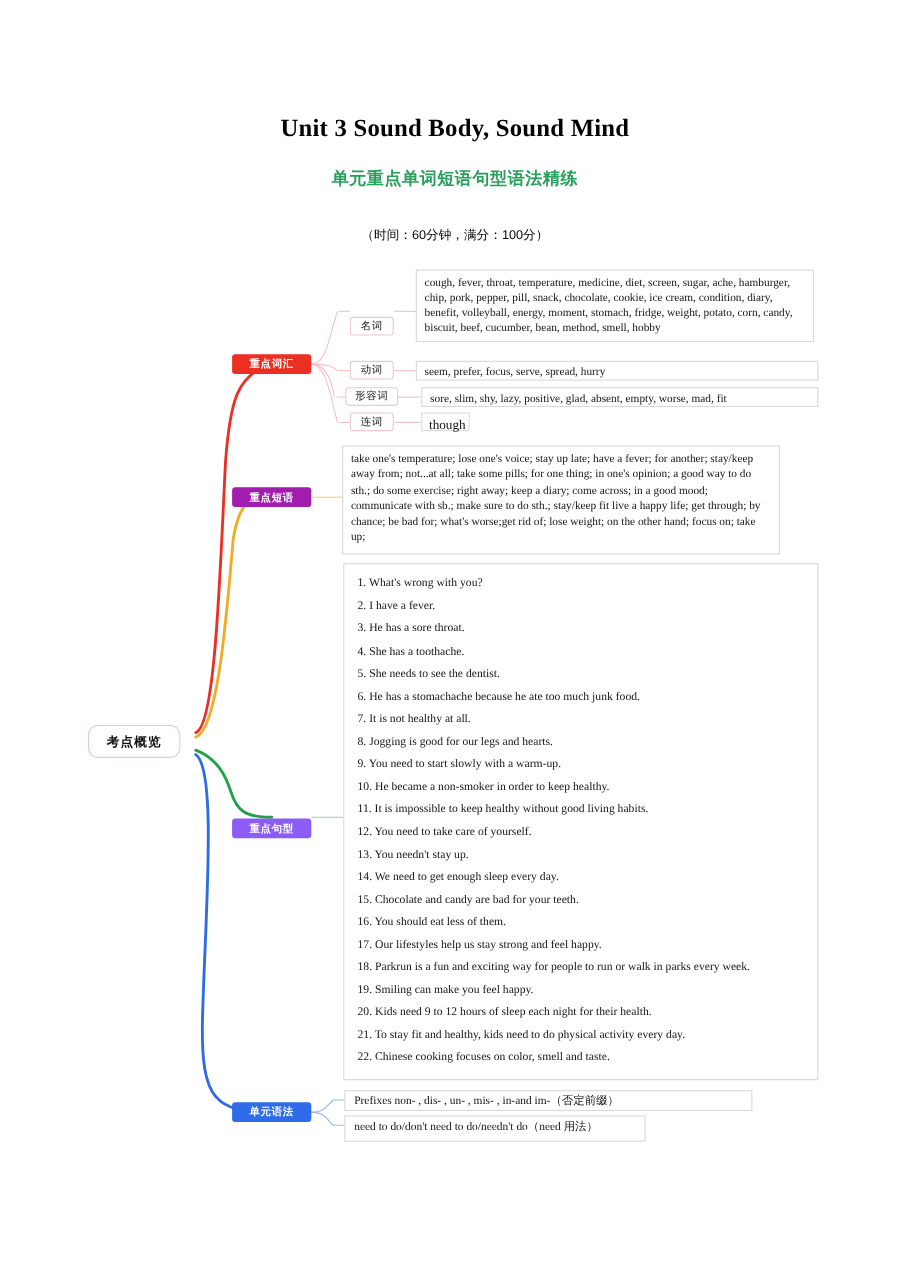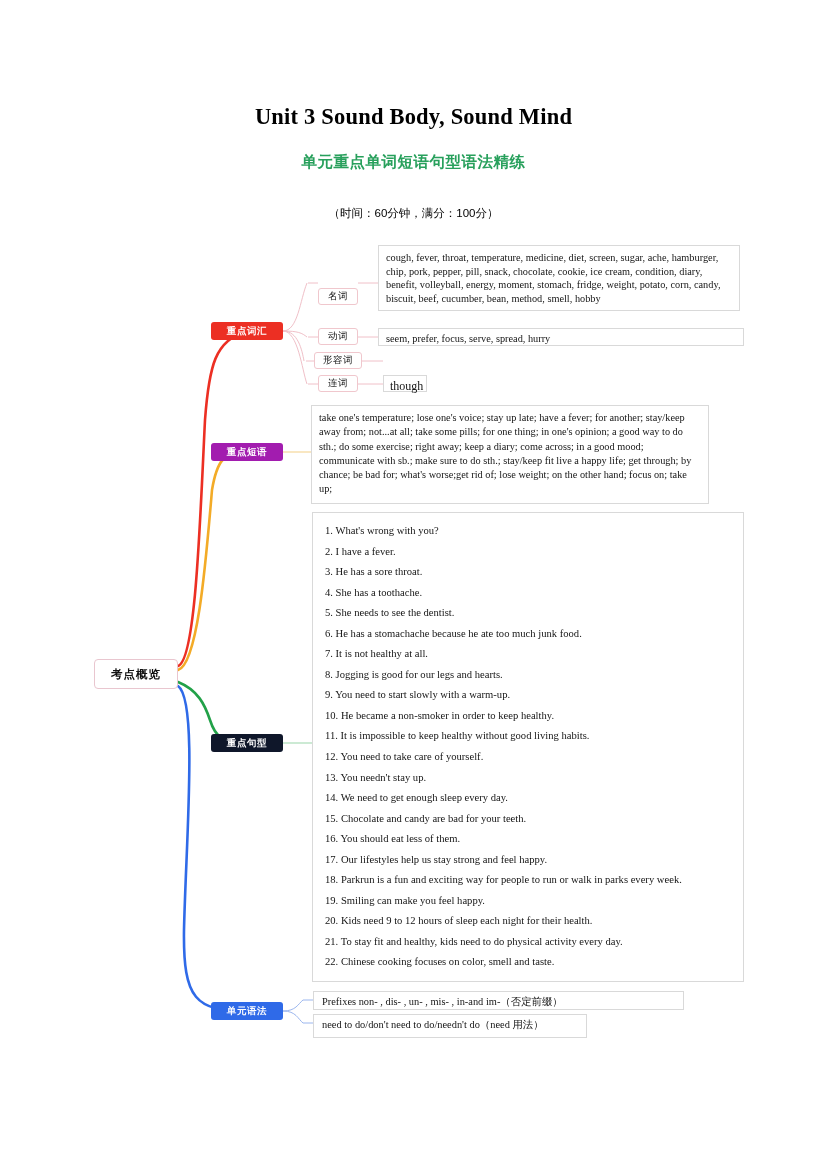--- a/index.html
+++ b/index.html
@@ -69,26 +69,26 @@
     box-sizing: border-box;
     font-family: "Liberation Sans", sans-serif;
     display: flex;
     align-items: center;
     justify-content: center;
     white-space: nowrap;
   }
 
   
   #node-root {
-    left: 94px;
+    left: 80px;
     top: 659px;
     width: 84px;
     height: 30px;
     border: 1px solid #e9c6cf;
-    border-radius: 4px;
+    border-radius: 9px;
     background: #ffffff;
     font-size: 11.5px;
     font-weight: bold;
     color: #111;
     letter-spacing: 1px;
   }
 
   
   .node-l1 {
     width: 72px;
@@ -249,21 +249,21 @@
   <div class="node" id="node-root">
     <span>考点概览</span>
   </div>
 
   <div class="node node-l1" id="node-vocab" style="background: rgb(236, 47, 35);">
     <span>重点词汇</span>
   </div>
   <div class="node node-l1" id="node-phrase" style="background: #a21caf;">
     <span>重点短语</span>
   </div>
-  <div class="node node-l1" id="node-sentence" style="background: #0f172a;">
+  <div class="node node-l1" id="node-sentence" style="background: #8b5cf6; margin-top: 10px;">
     <span>重点句型</span>
   </div>
   <div class="node node-l1" id="node-grammar" style="background: rgb(47, 106, 232);">
     <span>单元语法</span>
   </div>
 
   <div class="node node-l2" id="node-noun">
     <span>名词</span>
   </div>
   <div class="node node-l2" id="node-verb">
@@ -274,20 +274,23 @@
   </div>
   <div class="node node-l2" id="node-conj">
     <span>连词</span>
   </div>
 
   <div class="box" id="box-nouns">
     <p>cough, fever, throat, temperature, medicine, diet, screen, sugar, ache, hamburger, chip, pork, pepper, pill, snack, chocolate, cookie, ice cream, condition, diary, benefit, volleyball, energy, moment, stomach, fridge, weight, potato, corn, candy, biscuit, beef, cucumber, bean, method, smell, hobby</p>
   </div>
   <div class="box" id="box-verbs">
     <p>seem, prefer, focus, serve, spread, hurry</p>
+  </div>
+  <div class="box" id="box-adjs">
+    <p>sore, slim, shy, lazy, positive, glad, absent, empty, worse, mad, fit</p>
   </div>
   <div class="box" id="box-conj">
     <p>though</p>
   </div>
 
   <div class="box" id="box-phrases">
     <p>take one's temperature; lose one's voice; stay up late; have a fever; for another; stay/keep away from; not...at all; take some pills; for one thing;  in one's opinion; a good way to do sth.; do some exercise; right away; keep a diary; come across; in a good mood; communicate with sb.; make sure to do sth.;  stay/keep fit live a happy life; get through; by chance; be bad for; what's worse;get rid of; lose weight; on the other hand; focus on; take up;</p>
   </div>
 
   <div class="box" id="box-sentences">

